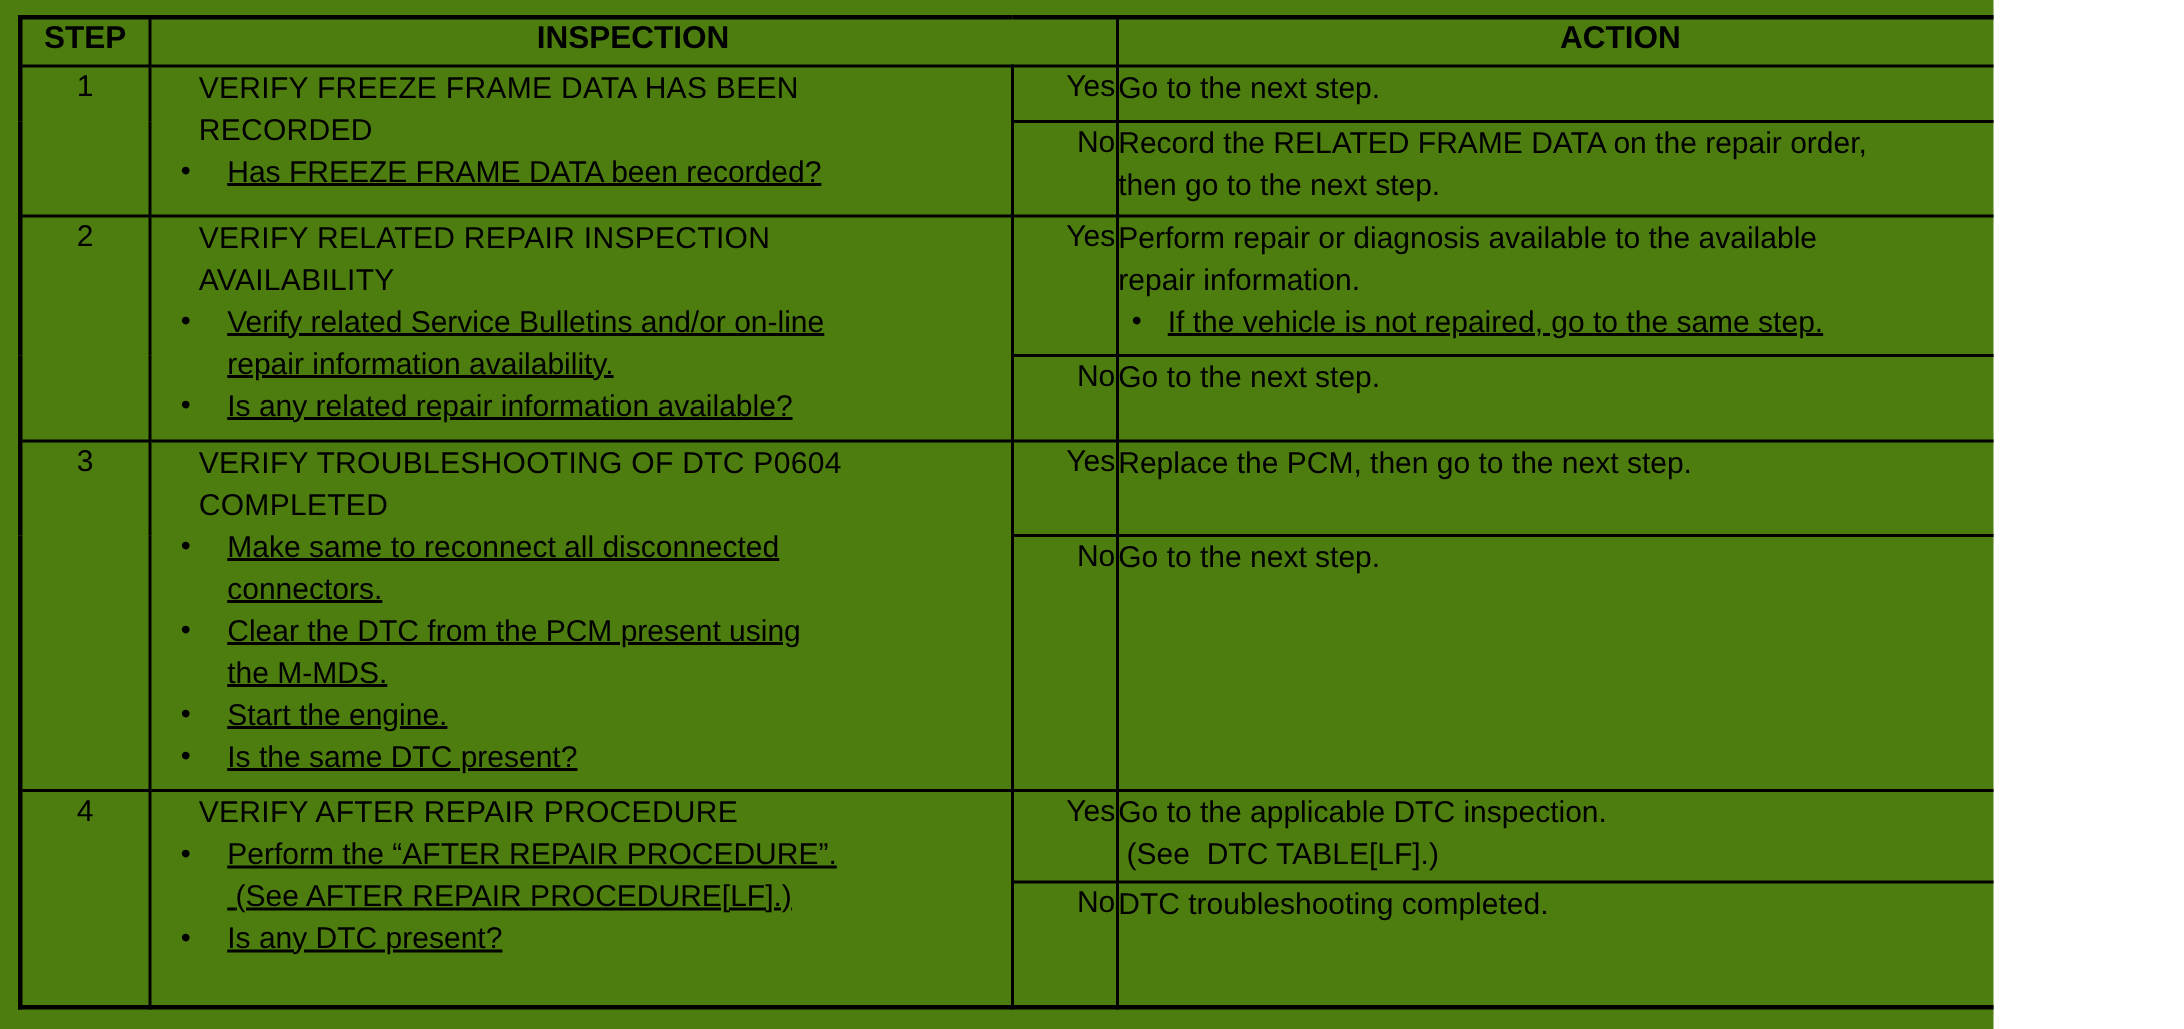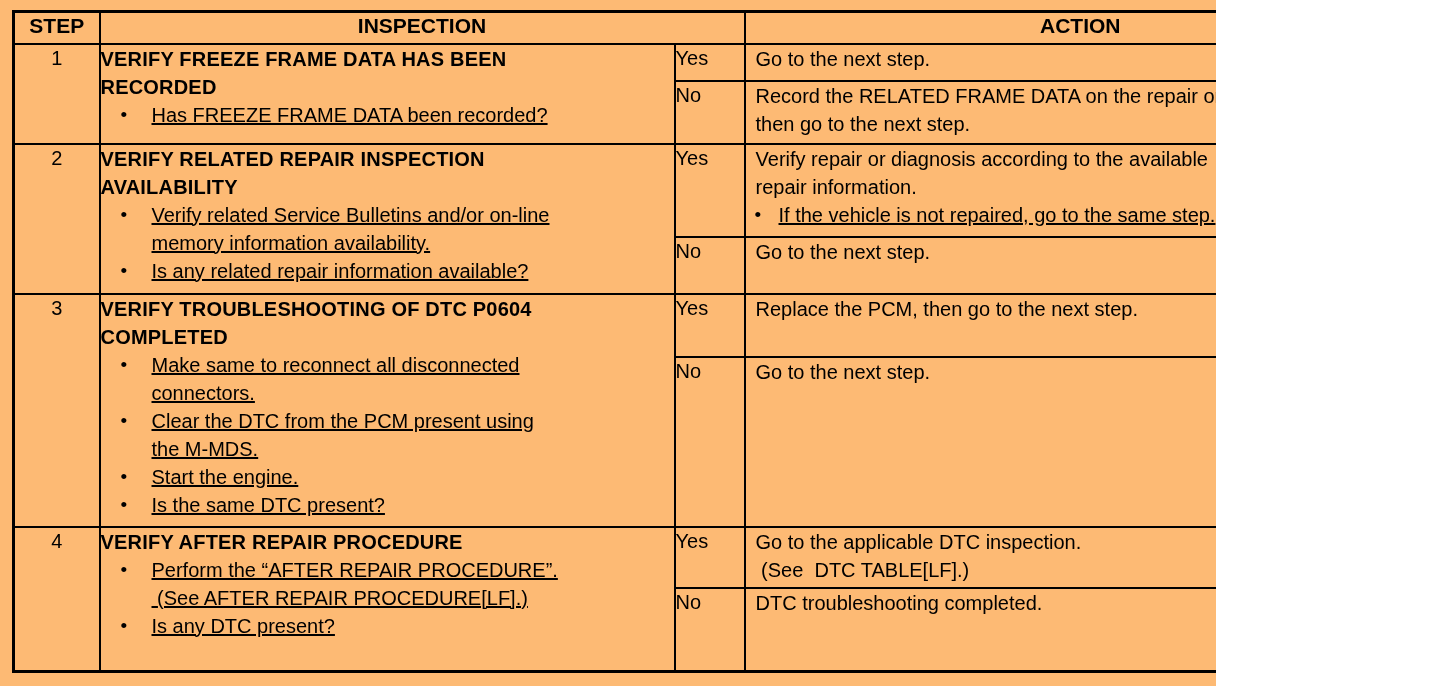--- a/index.html
+++ b/index.html
@@ -1,20 +1,20 @@
 <!DOCTYPE html>
 <html><head>
 <meta charset="utf-8">
 <style>
   html, body { margin: 0; padding: 0; background: #ffffff; }
   .page {
     position: relative;
-    width: 1216px;
+    width: 1329px;
     height: 686px;
-    background: #fdba74;
+    background: #4d7c0f;
     font-family: "Liberation Sans", sans-serif;
     color: #000000;
     overflow: hidden;
   }
   table.ts {
     position: absolute;
     left: 12px;
     top: 10px;
     width: 1403px;
     border-collapse: collapse;
@@ -39,43 +39,44 @@
     font-size: 20px;
     line-height: 26px;
     padding-top: 5px;
   }
   .insp-cell {
     padding: 4px 8px 0 12px;
     font-size: 20px;
     line-height: 28px;
   }
   .title {
-    font-weight: bold;
+    font-weight: normal;
     white-space: pre-wrap;
     letter-spacing: 0.2px;
+    margin-left: 32px;
   }
   .bullet { display: flex; }
   .insp-cell .bullet { margin-left: 20px; }
   .insp-cell .dot { flex: 0 0 31px; }
   .act-cell .bullet { margin-left: 9px; }
   .act-cell .dot { flex: 0 0 24px; }
   .dot { font-size: 19px; }
   .btext { flex: 1; white-space: pre-wrap; text-decoration: underline; }
   .yn-cell {
-    text-align: left;
+    text-align: right;
     font-size: 20px;
     line-height: 26px;
     padding-top: 5px;
   }
   .act-cell {
     padding: 4px 8px 0 12px;
     font-size: 20px;
     line-height: 28px;
   }
-  .atext { white-space: pre-wrap; padding-left: 10px; }
+  .atext { white-space: pre-wrap; }
 </style>
 </head>
 <body>
 
 <div class="page">
   <table class="ts">
     <colgroup>
       <col style="width:86px">
       <col style="width:575px">
       <col style="width:70px">
@@ -113,30 +114,30 @@
     </tr>
 
     <tr style="height:93px">
       <td class="step-cell" rowspan="2">2</td>
       <td class="insp-cell" rowspan="2">
         <div class="title">VERIFY RELATED REPAIR INSPECTION
 AVAILABILITY</div>
         <div class="bullet">
           <span class="dot">•</span>
           <span class="btext">Verify related Service Bulletins and/or on-line
-memory information availability.</span>
+repair information availability.</span>
         </div>
         <div class="bullet">
           <span class="dot">•</span>
           <span class="btext">Is any related repair information available?</span>
         </div>
       </td>
       <td class="yn-cell">Yes</td>
       <td class="act-cell">
-        <div class="atext">Verify repair or diagnosis according to the available
+        <div class="atext">Perform repair or diagnosis available to the available
 repair information.</div>
         <div class="bullet">
           <span class="dot">•</span>
           <span class="btext">If the vehicle is not repaired, go to the same step.</span>
         </div>
       </td>
     </tr>
     <tr style="height:57px">
       <td class="yn-cell">No</td>
       <td class="act-cell">

